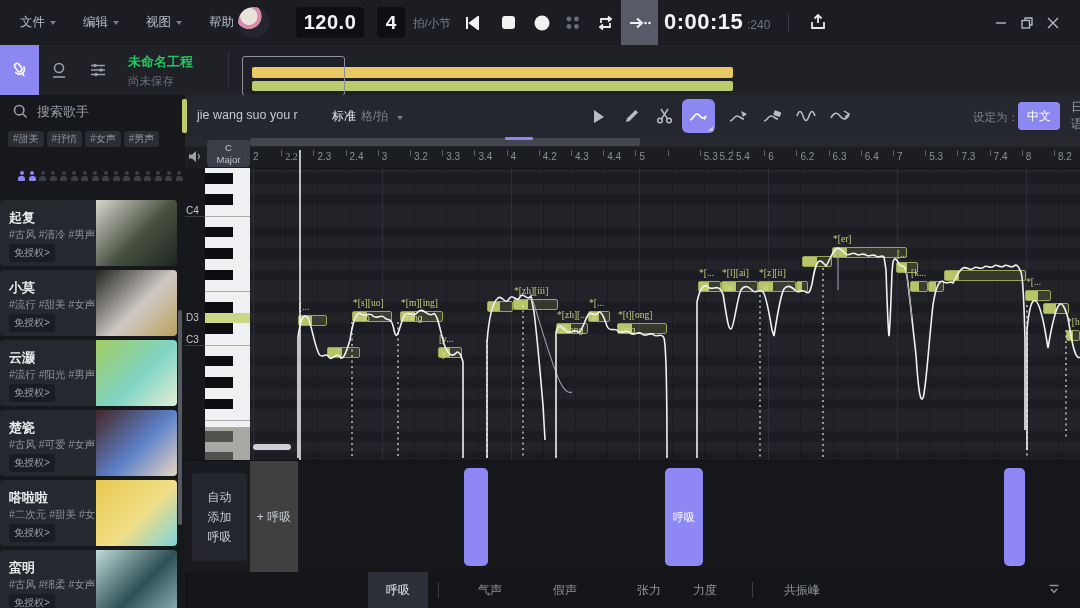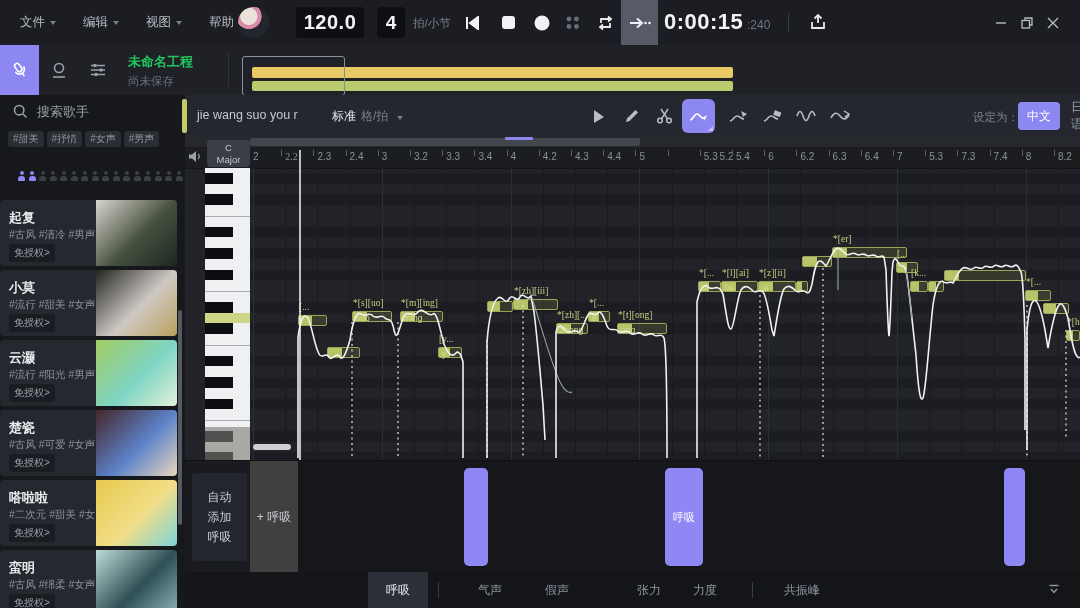--- a/index.html
+++ b/index.html
@@ -438,20 +438,27 @@
         <div class="tick-label" style="left: 744.2px;">5.3</div>
         <div class="tick-mark" style="left: 772.4px;"></div>
         <div class="tick-label" style="left: 776.4px;">7.3</div>
         <div class="tick-mark" style="left: 804.6px;"></div>
         <div class="tick-label" style="left: 808.6px;">7.4</div>
         <div class="tick-mark" style="left: 836.8px;"></div>
         <div class="tick-label" style="left: 840.8px;">8</div>
         <div class="tick-mark" style="left: 869px;"></div>
         <div class="tick-label" style="left: 873px;">8.2</div>
       </div>
+    <div id="gutter">
+        <div class="gutter-label" style="top: 37px;">C4</div>
+        <div class="gutter-label" style="top: 144px;">D3</div>
+        <div class="gutter-label" style="top: 166px;">C3</div>
+        <div class="gutter-line" style="top: 47.75px;"></div>
+        <div class="gutter-line" style="top: 176.75px;"></div>
+      </div>
     <div id="keybed">
         <div class="blackkey" style="top: 4.75px; height: 10.75px;"></div>
         <div class="blackkey" style="top: 26.25px; height: 10.75px;"></div>
         <div class="whiteline" style="top: 47.75px;"></div>
         <div class="blackkey" style="top: 58.5px; height: 10.75px;"></div>
         <div class="blackkey" style="top: 80px; height: 10.75px;"></div>
         <div class="blackkey" style="top: 101.5px; height: 10.75px;"></div>
         <div class="whiteline" style="top: 123px;"></div>
         <div class="blackkey" style="top: 133.75px; height: 10.75px;"></div>
         <div class="keyrow-hl" style="top: 144.5px; height: 10.75px;"></div>
@@ -647,20 +654,20 @@
   </div>
 
   <div id="tabbar">
     <div style="position:absolute;left:863px;top:12px;">
       <svg width="12" height="12" viewBox="0 0 12 12">
         <path d="M1.5,1.5 H10.5 M3,5 L6,8.5 L9,5" fill="none" stroke="#9095a0" stroke-width="1.4"></path>
         </svg>
     </div>
   <div class="ptab active" style="left: 183px;">呼吸</div>
       <div class="ptab" style="left: 275px;">气声</div>
-      <div class="ptab" style="left: 342px;">假声</div>
+      <div class="ptab" style="left: 350px;">假声</div>
       <div class="ptab" style="left: 434px;">张力</div>
       <div class="ptab" style="left: 490px;">力度</div>
       <div class="ptab" style="left: 581px;">共振峰</div>
       <div class="ptab-div" style="left: 253px;"></div>
       <div class="ptab-div" style="left: 567px;"></div>
     </div>
 </div>
 
 </body></html>

